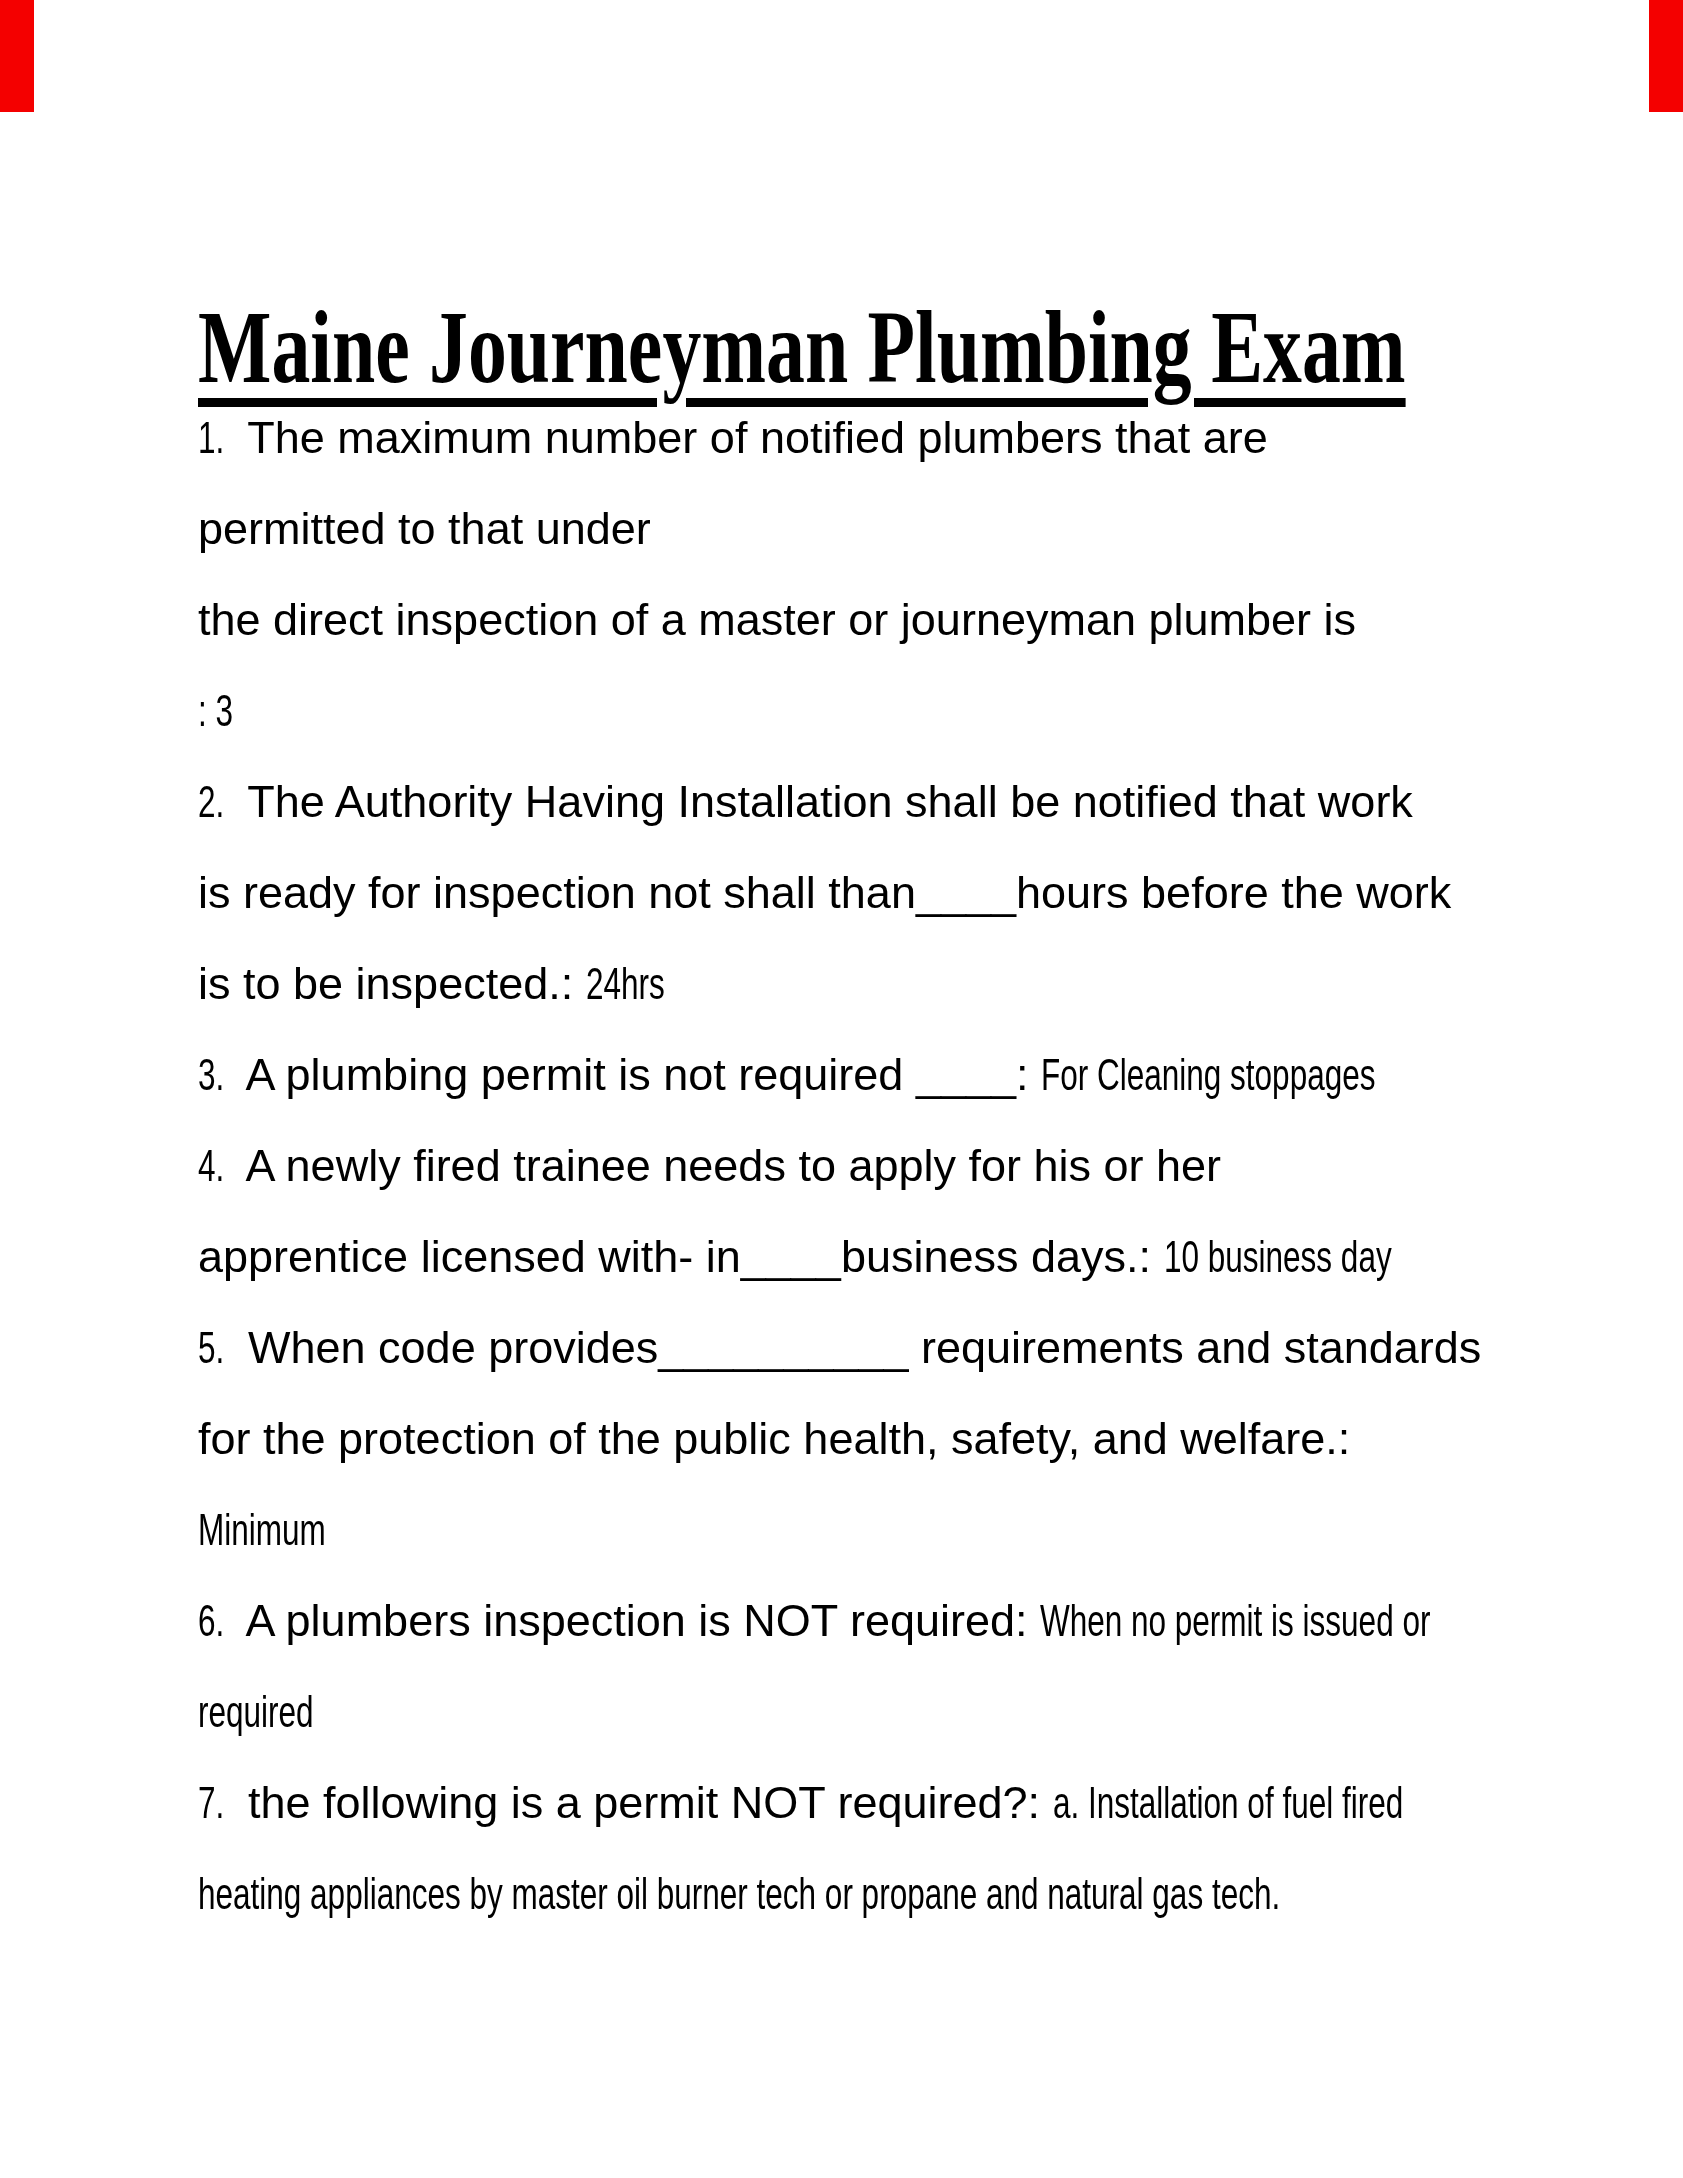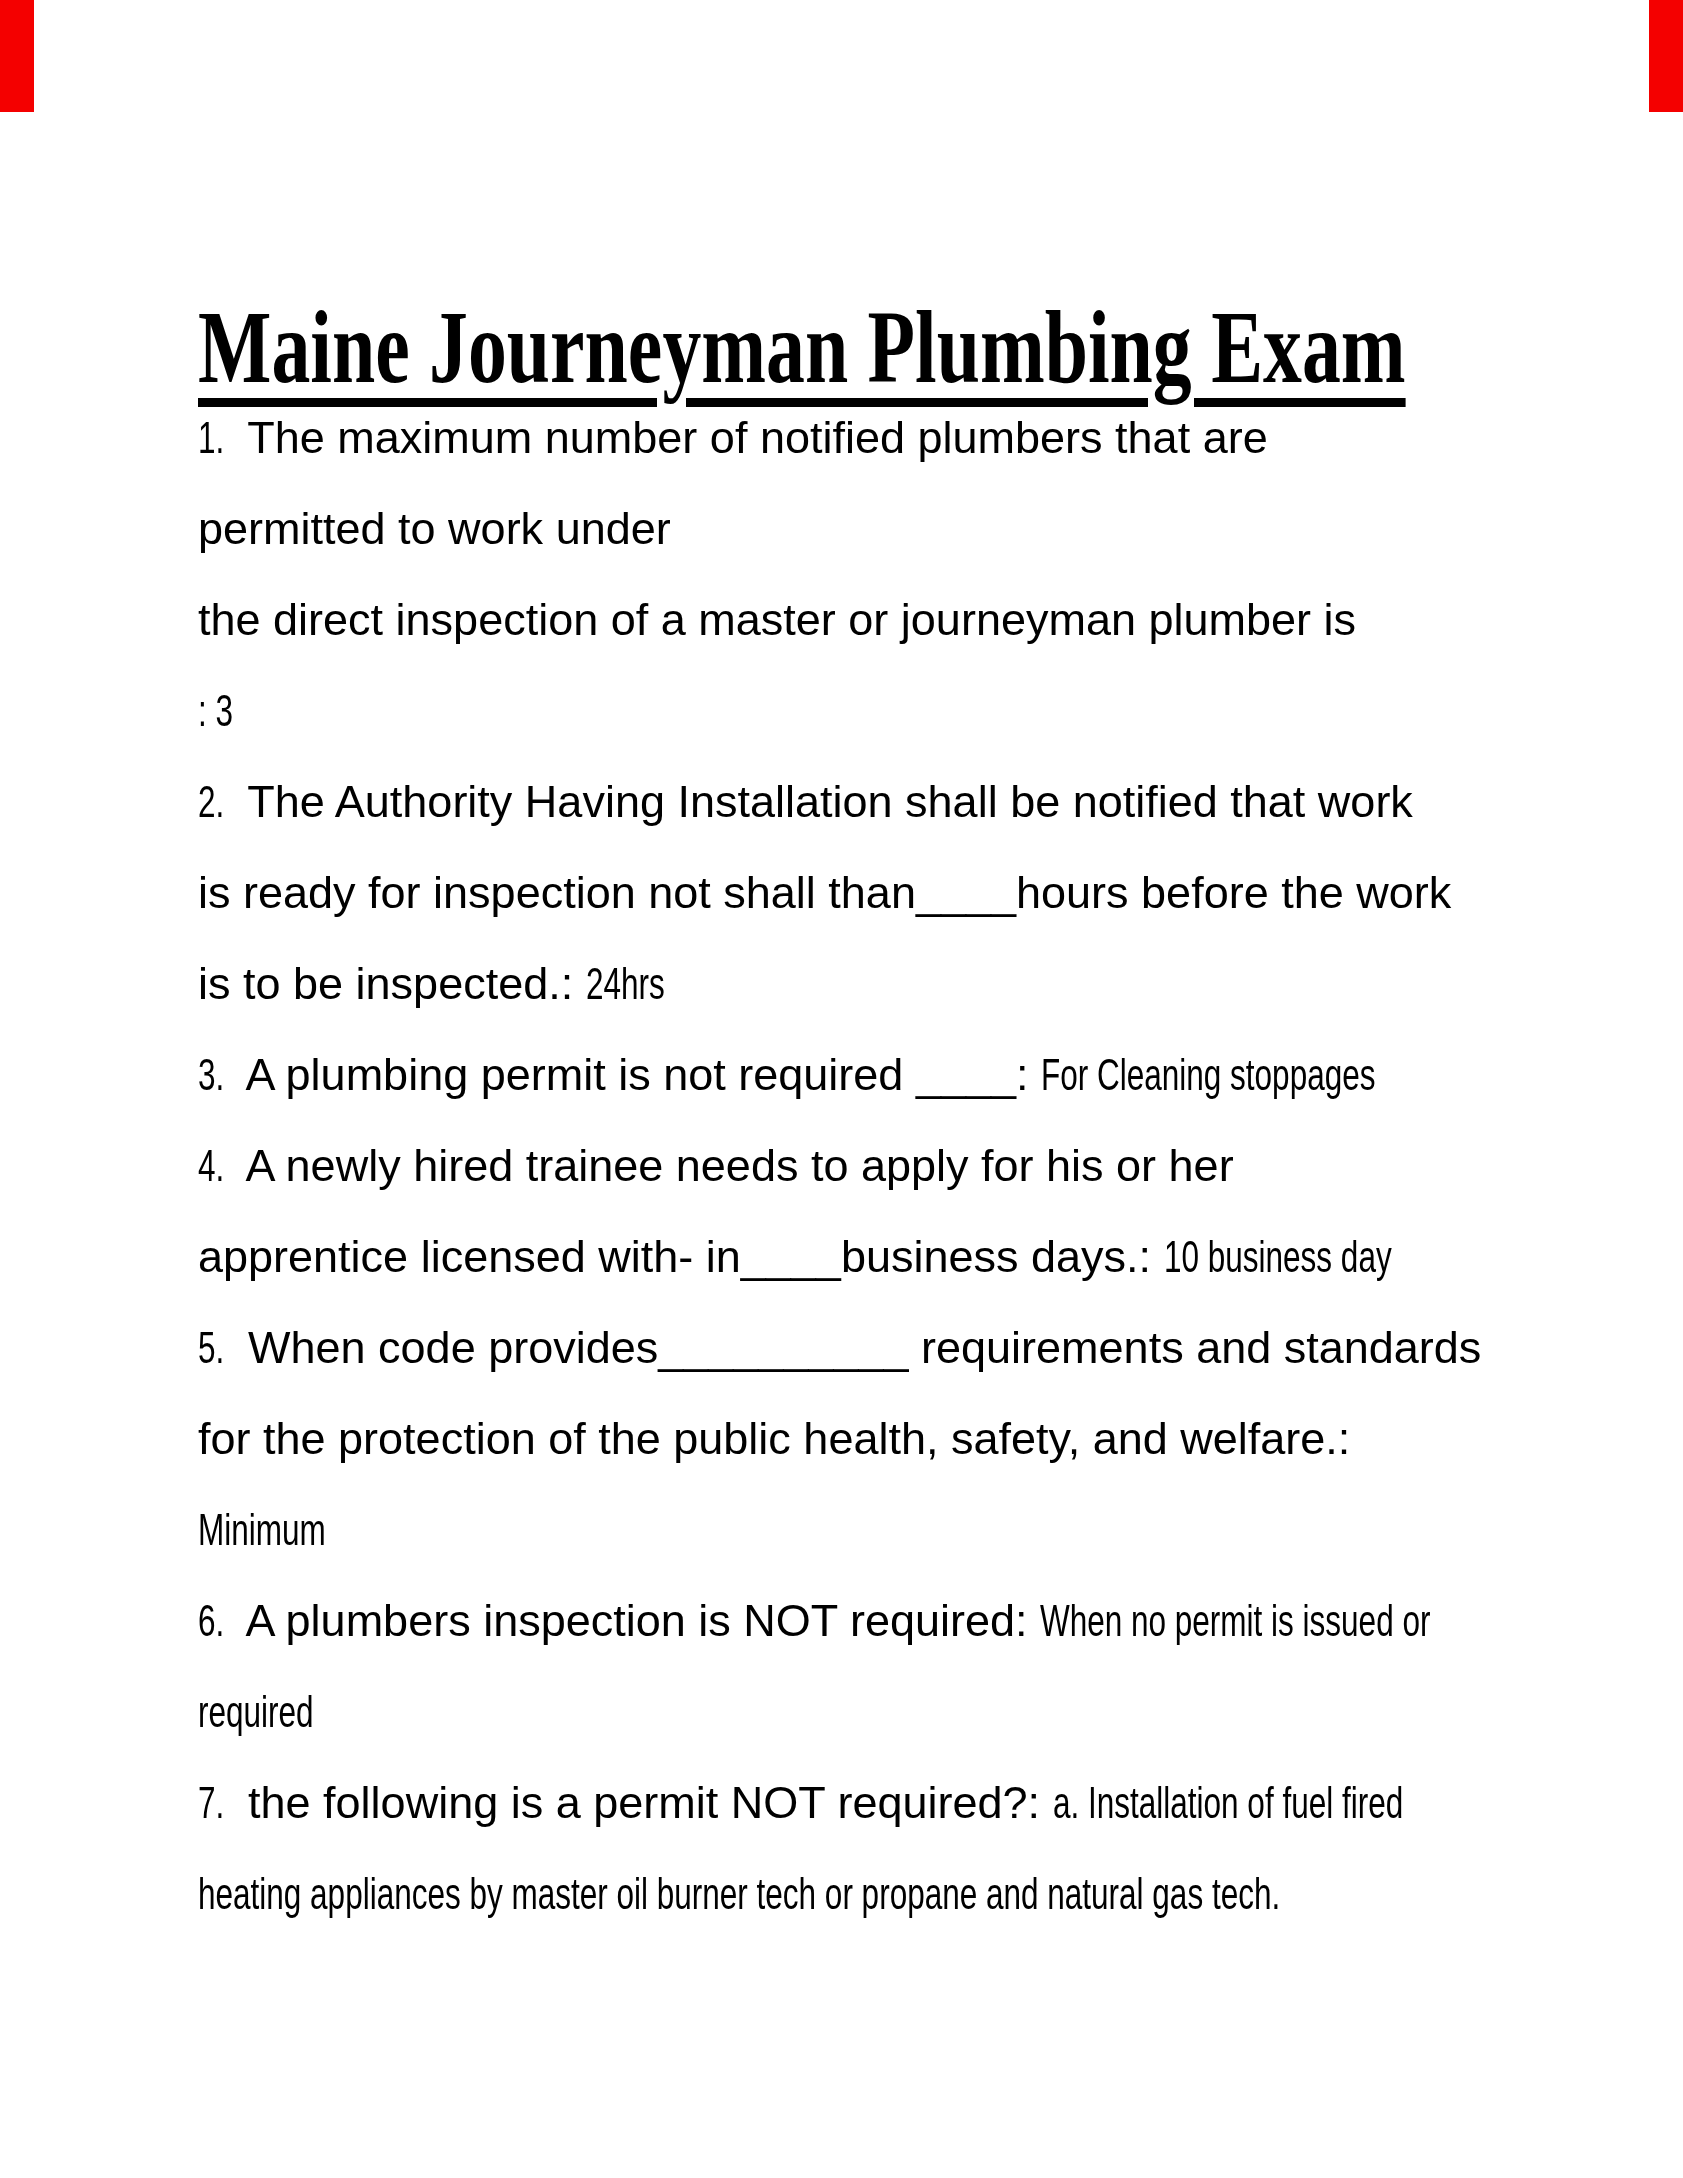--- a/index.html
+++ b/index.html
@@ -67,28 +67,28 @@
 <body>
 
 <div class="page" style="background: rgb(255, 255, 255); color: rgb(0, 0, 0);">
   <div class="red-bar left" style="background: rgb(244, 0, 0);"></div>
   <div class="red-bar right" style="background: rgb(244, 0, 0);"></div>
 
   <h1 class="doc-title"><span class="squeeze">Maine Journeyman Plumbing Exam</span></h1>
 
   <div class="exam-body">
       <div class="line"><span class="seg c">1.</span><span class="seg"> The maximum number of notified plumbers that are</span></div>
-      <div class="line"><span class="seg">permitted to work under</span></div>
+      <div class="line"><span class="seg">permitted to that under</span></div>
       <div class="line"><span class="seg">the direct inspection of a master or journeyman plumber is</span></div>
       <div class="line"><span class="seg c">: 3</span></div>
       <div class="line"><span class="seg c">2.</span><span class="seg"> The Authority Having Installation shall be notified that work</span></div>
       <div class="line"><span class="seg">is ready for inspection not shall than____hours before the work</span></div>
       <div class="line"><span class="seg">is to be inspected.: </span><span class="seg c">24hrs</span></div>
       <div class="line"><span class="seg c">3.</span><span class="seg"> A plumbing permit is not required ____: </span><span class="seg c">For Cleaning stoppages</span></div>
-      <div class="line"><span class="seg c">4.</span><span class="seg"> A newly hired trainee needs to apply for his or her</span></div>
+      <div class="line"><span class="seg c">4.</span><span class="seg"> A newly fired trainee needs to apply for his or her</span></div>
       <div class="line"><span class="seg">apprentice licensed with- in____business days.: </span><span class="seg c">10 business day</span></div>
       <div class="line"><span class="seg c">5.</span><span class="seg"> When code provides__________ requirements and standards</span></div>
       <div class="line"><span class="seg">for the protection of the public health, safety, and welfare.:</span></div>
       <div class="line"><span class="seg c">Minimum</span></div>
       <div class="line"><span class="seg c">6.</span><span class="seg"> A plumbers inspection is NOT required: </span><span class="seg c">When no permit is issued or</span></div>
       <div class="line"><span class="seg c">required</span></div>
       <div class="line"><span class="seg c">7.</span><span class="seg"> the following is a permit NOT required?: </span><span class="seg c">a. Installation of fuel fired</span></div>
       <div class="line"><span class="seg c">heating appliances by master oil burner tech or propane and natural gas tech.</span></div>
     </div>
 </div>

